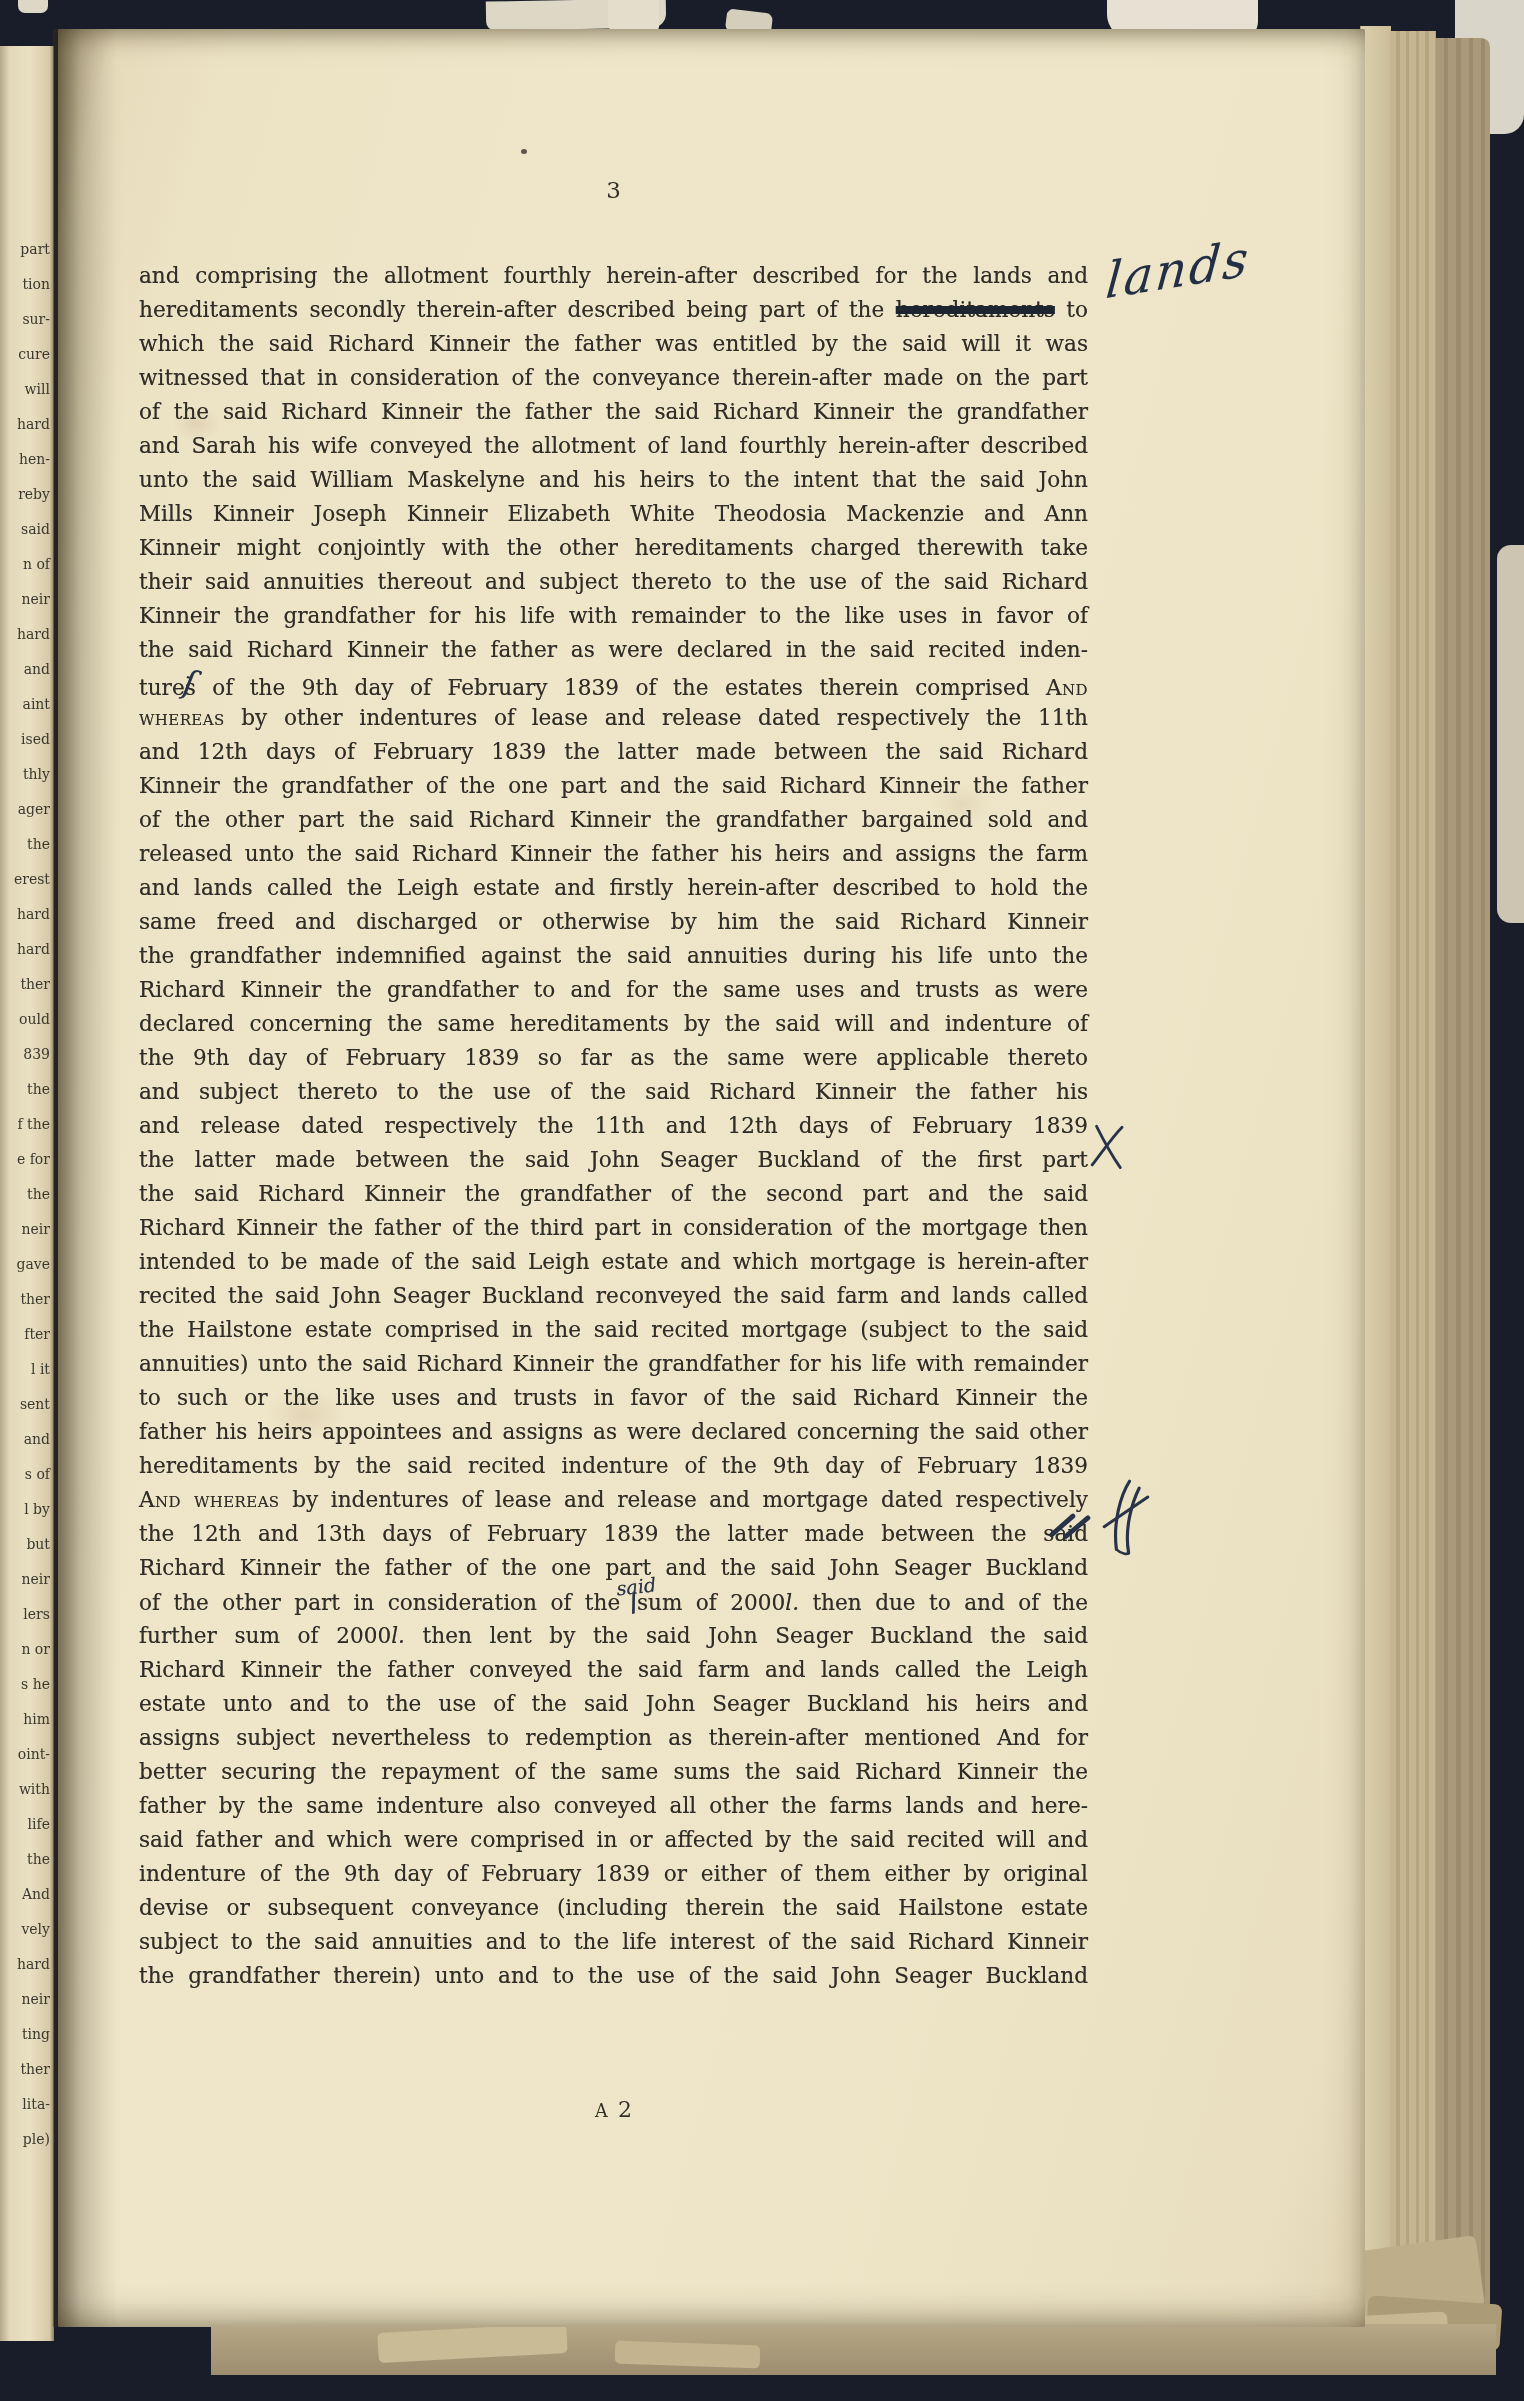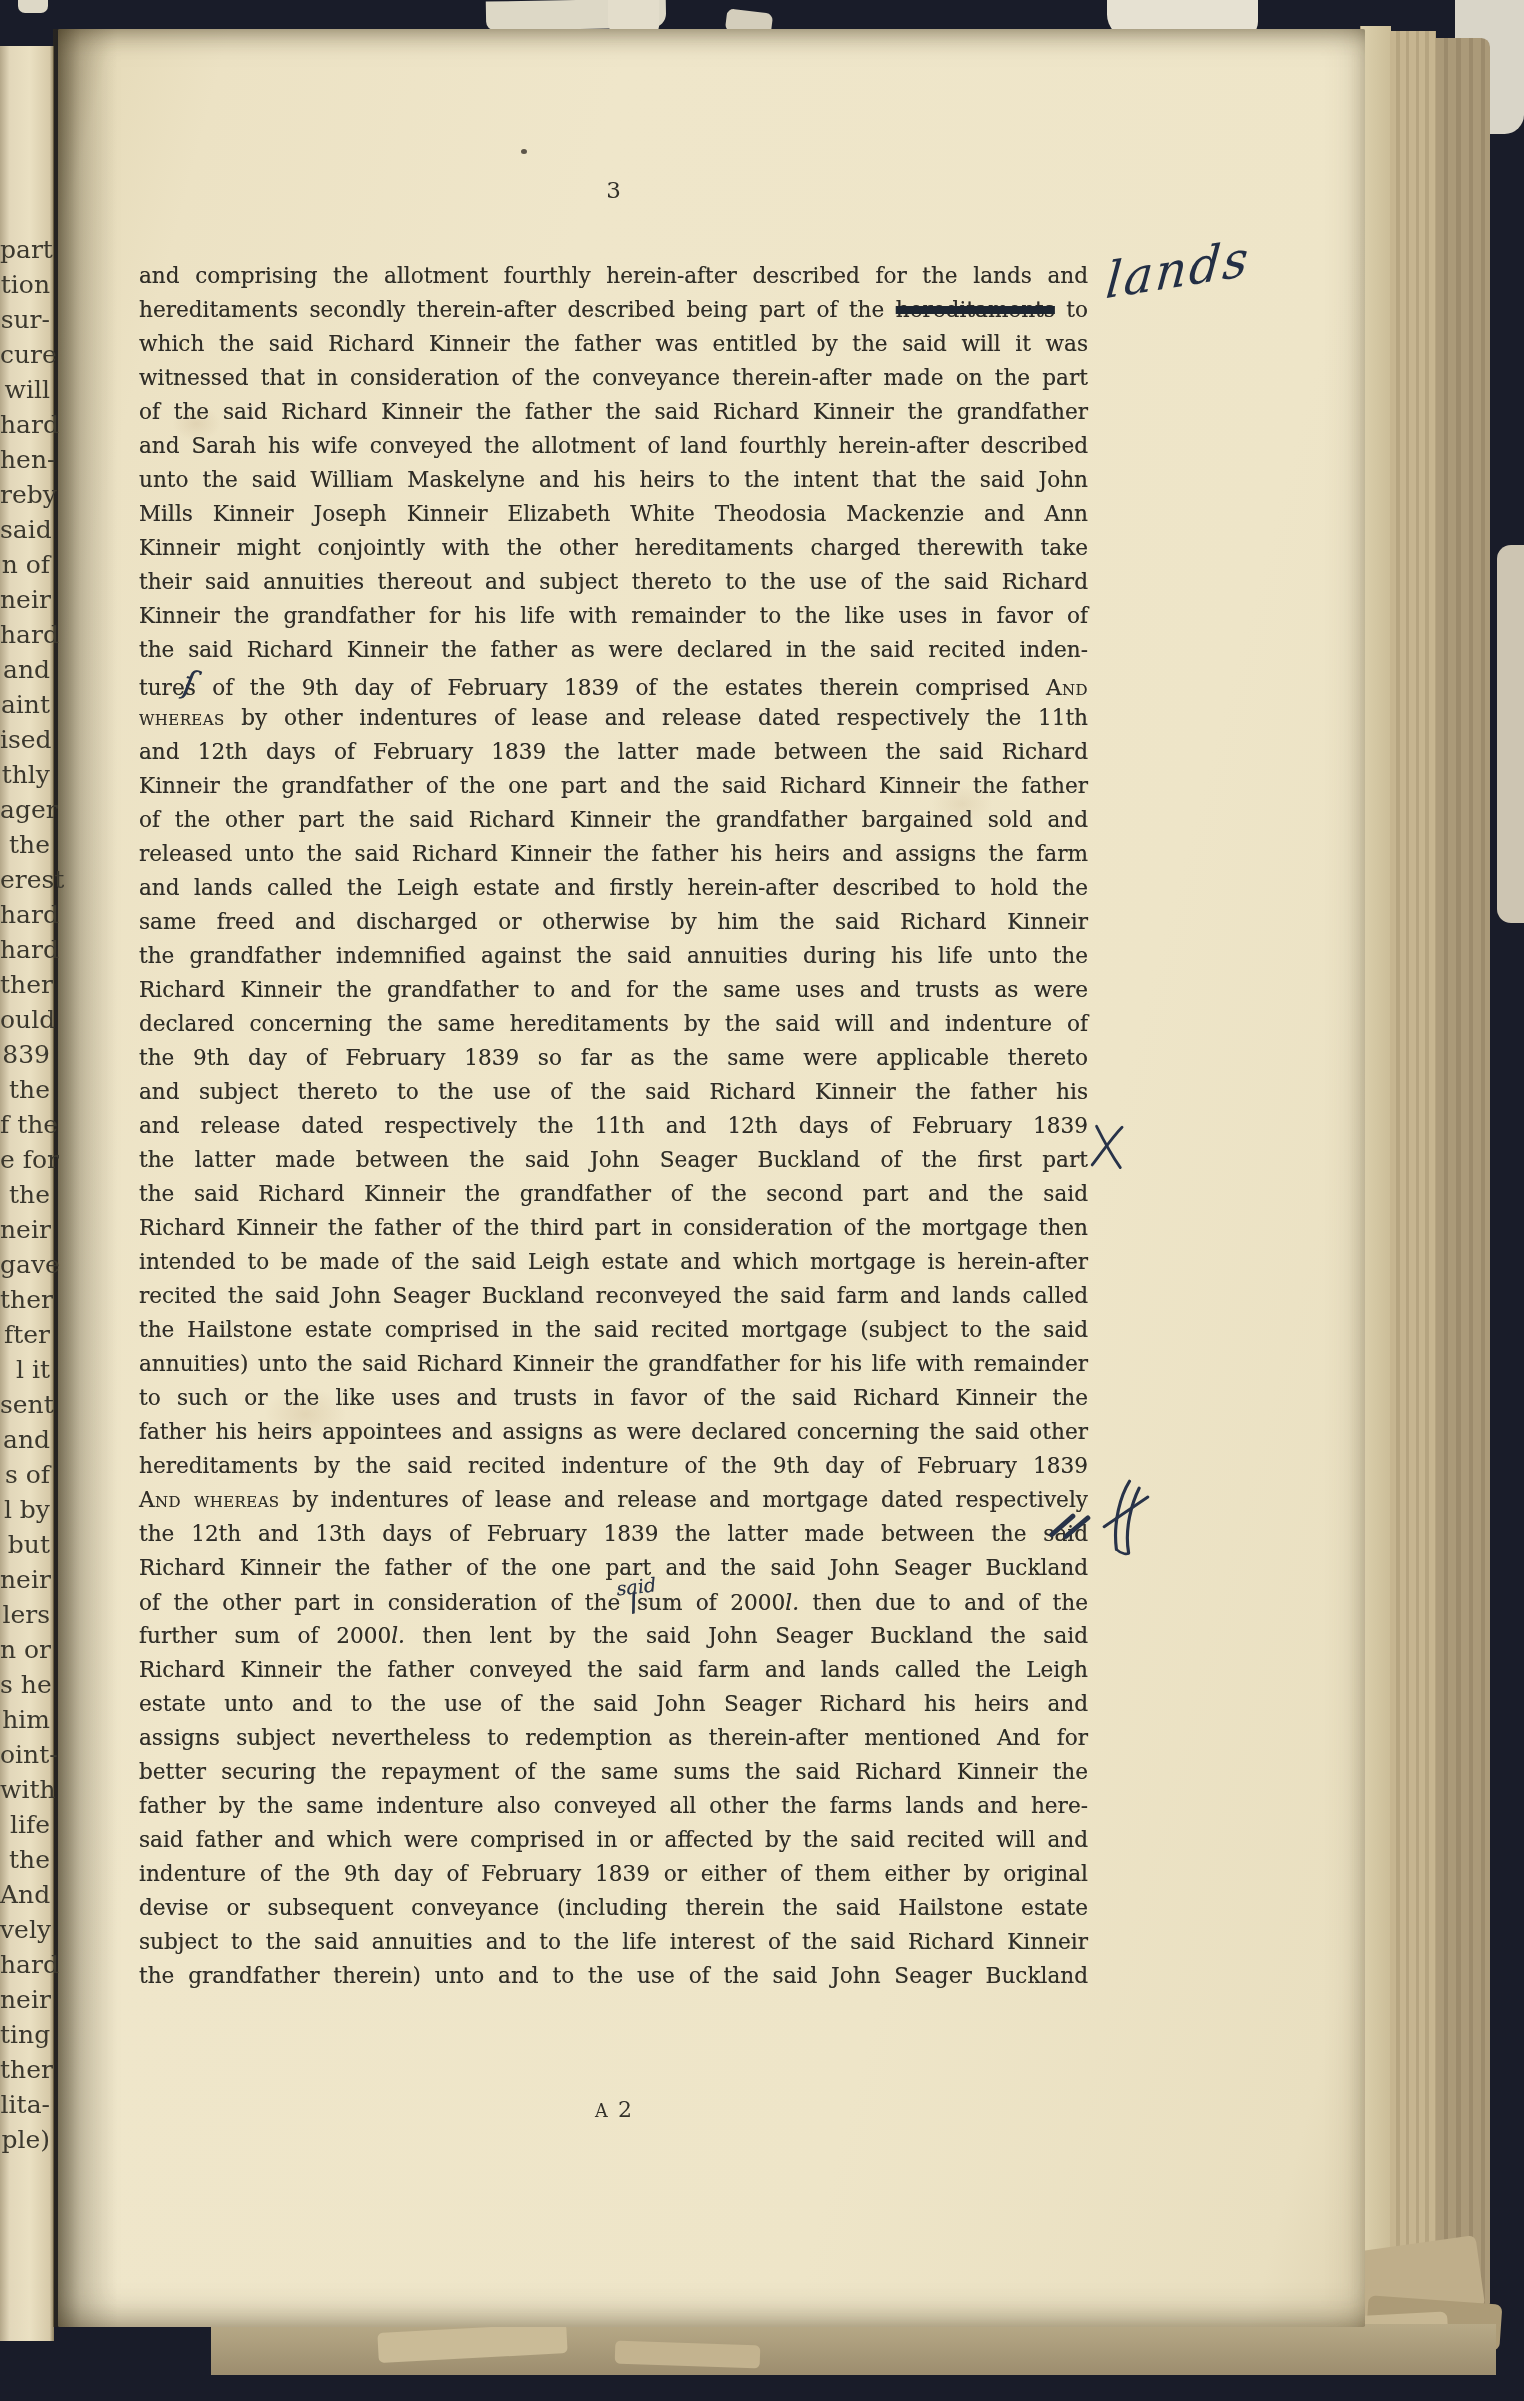--- a/index.html
+++ b/index.html
@@ -48,21 +48,21 @@
   .st2{left:172px;top:406px;width:49px;height:35px;background:radial-gradient(rgba(140,100,50,.12),rgba(140,100,50,0) 70%);}
   .st3{left:931px;top:784px;width:62px;height:40px;background:radial-gradient(rgba(140,100,50,.10),rgba(140,100,50,0) 70%);}
   .speck{position:absolute;left:521px;top:149px;width:6.2px;height:5.3px;border-radius:50%;background:#5d564a;}
 
   
   .prev{position:absolute;left:0;top:46px;width:54px;height:2295px;
         background:linear-gradient(90deg,#b5a88a,#e2d7ba 18%,#eae0c2 55%,#d6c9a8 92%,#8a7d5e);}
   .fold{position:absolute;left:53px;top:29px;width:65px;height:2298px;pointer-events:none;
         background:linear-gradient(90deg,rgba(52,44,24,.5),rgba(52,44,24,.16) 42%,rgba(52,44,24,0));}
   .prev-frags{position:absolute;left:0;top:232px;width:50px;}
-  .pline{height:35px;line-height:35px;text-align:right;font-size:25px;color:#3b382e;white-space:nowrap;}
+  .pline{height:35px;line-height:35px;text-align:right;font-size:14px;color:#3b382e;white-space:nowrap;}
 
   
   .pageno{position:absolute;left:139px;top:177px;width:949px;text-align:center;
           font-size:23px;color:#33312a;}
   .text-block{position:absolute;left:139px;top:259px;width:949px;}
   .tline{font-size:21.6px;line-height:34px;height:34px;color:#2f2d27;
          text-align:justify;text-align-last:justify;
          text-shadow:0 0 0.4px rgba(45,42,34,.55);}
   .tline .sc{font-variant:small-caps;letter-spacing:0.4px;}
   .tline .it{font-style:italic;}
@@ -216,21 +216,21 @@
       <div class="tline"><span>annuities) unto the said Richard Kinneir the grandfather for his life with remainder</span></div>
       <div class="tline"><span>to such or the like uses and trusts in favor of the said Richard Kinneir the</span></div>
       <div class="tline"><span>father his heirs appointees and assigns as were declared concerning the said other</span></div>
       <div class="tline"><span>hereditaments by the said recited indenture of the 9th day of February 1839</span></div>
       <div class="tline"><span class="sc">And whereas</span><span> by indentures of lease and release and mortgage dated respectively</span></div>
       <div class="tline"><span>the 12th and 13th days of February 1839 the latter made between the said</span></div>
       <div class="tline"><span>Richard Kinneir the father of the one part and the said John Seager Buckland</span></div>
       <div class="tline"><span>of the other part in consideration of the</span><span class="hw-above">said</span><span class="hw-caret">/</span><span>sum of 2000</span><span class="it">l.</span><span> then due to and of the</span></div>
       <div class="tline"><span>further sum of 2000</span><span class="it">l.</span><span> then lent by the said John Seager Buckland the said</span></div>
       <div class="tline"><span>Richard Kinneir the father conveyed the said farm and lands called the Leigh</span></div>
-      <div class="tline"><span>estate unto and to the use of the said John Seager Richard his heirs and</span></div>
+      <div class="tline"><span>estate unto and to the use of the said John Seager Buckland his heirs and</span></div>
       <div class="tline"><span>assigns subject nevertheless to redemption as therein-after mentioned  And for</span></div>
       <div class="tline"><span>better securing the repayment of the same sums the said Richard Kinneir the</span></div>
       <div class="tline"><span>father by the same indenture also conveyed all other the farms lands and here-</span></div>
       <div class="tline"><span>said father and which were comprised in or affected by the said recited will and</span></div>
       <div class="tline"><span>indenture of the 9th day of February 1839 or either of them either by original</span></div>
       <div class="tline"><span>devise or subsequent conveyance (including therein the said Hailstone estate</span></div>
       <div class="tline"><span>subject to the said annuities and to the life interest of the said Richard Kinneir</span></div>
       <div class="tline"><span>the grandfather therein) unto and to the use of the said John Seager Buckland</span></div>
     </div>
   <div class="footer">

